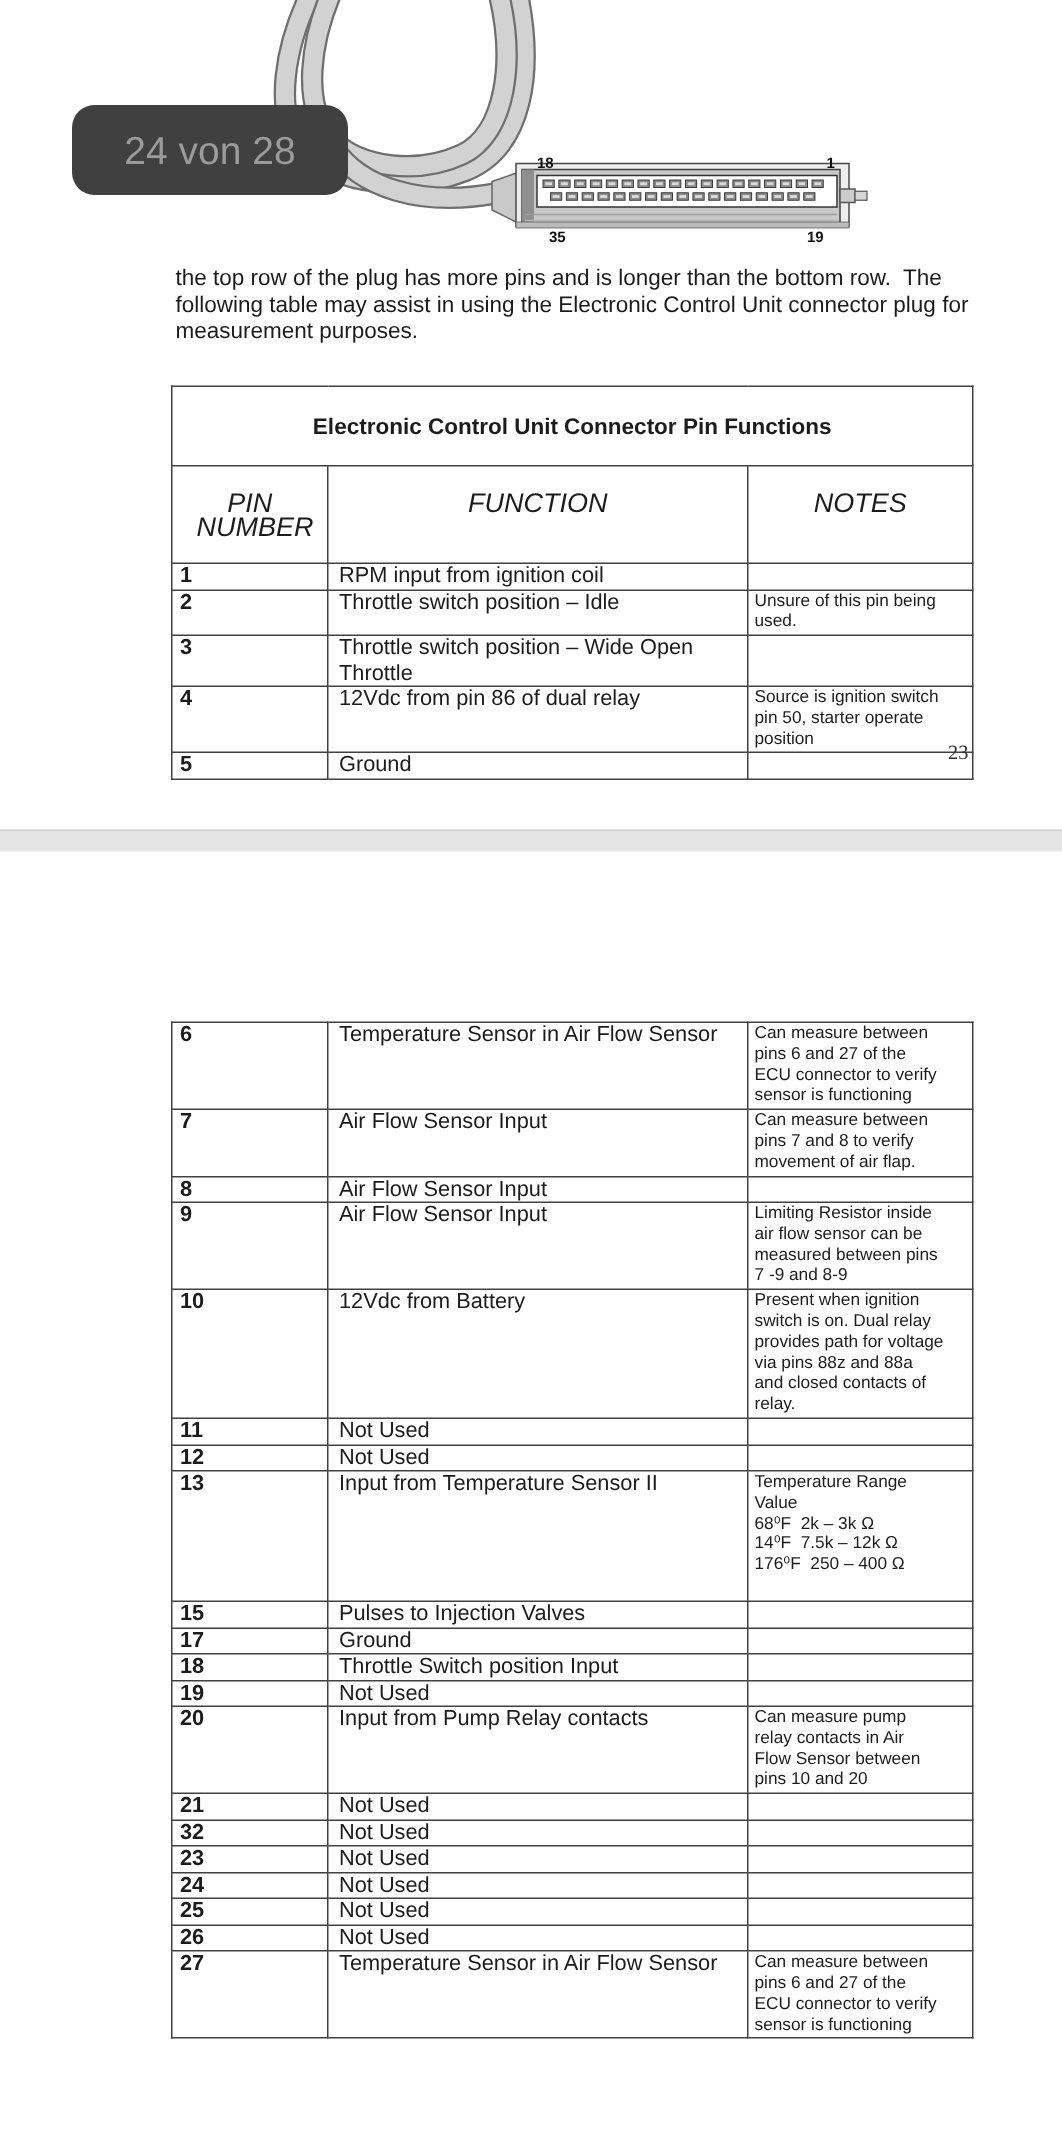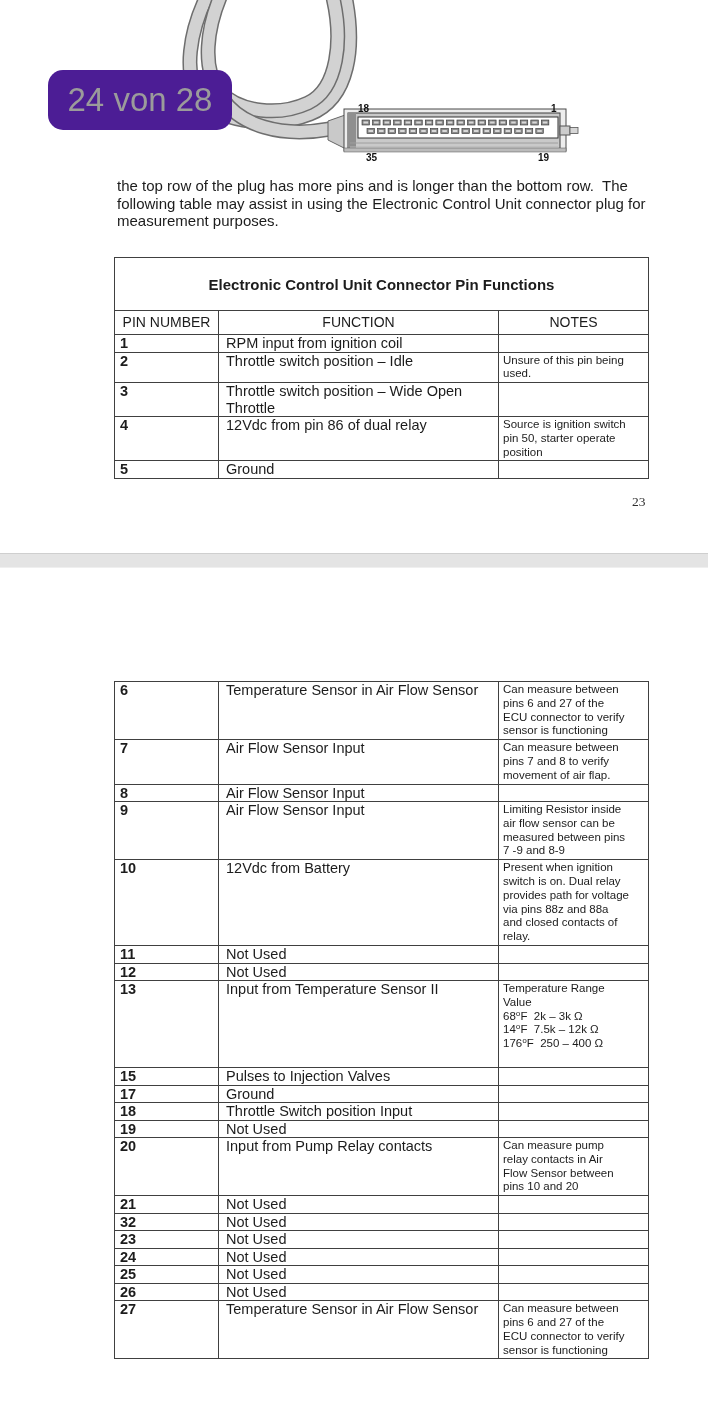--- a/index.html
+++ b/index.html
@@ -4,23 +4,23 @@
 <style>
   html,body{margin:0;padding:0;}
   body{
     width:708px;height:1420px;position:relative;background:#ffffff;
     font-family:"Liberation Sans","DejaVu Sans",sans-serif;color:#1c1c1c;
     overflow:hidden;
   }
   
   .page-badge{
     position:absolute;left:48px;top:70px;width:184px;height:60px;
-    background:#4c1d95;border-radius:15px;z-index:5;
+    background:#404040;border-radius:15px;z-index:5;
     display:flex;align-items:center;justify-content:center;
-    font-size:33px;color:#9b9b9b;
+    font-size:26px;color:#9b9b9b;
   }
   
   .diagram-svg{position:absolute;left:180px;top:0;z-index:1;}
   
   .body-paragraph{
     position:absolute;left:117px;top:177px;width:540px;
     font-size:15px;line-height:17.5px;white-space:pre-wrap;
   }
   
   table.pin-table{
@@ -30,21 +30,21 @@
   #table1{top:257px;}
   #table2{top:681px;}
   table.pin-table td{
     border:1px solid #404040;vertical-align:top;overflow:hidden;
   }
   .title-cell{
     font-weight:bold;font-size:15px;text-align:center;
     height:50px;vertical-align:middle !important;
   }
   .header-cell{
-    font-size:14px;text-align:center;height:17px;padding:3px;line-height:16px;
+    font-size:18px;text-align:center;height:17px;padding:16px;line-height:16px;font-style:italic;
   }
   .pin-cell{
     font-weight:bold;font-size:14.5px;line-height:16.5px;padding:0 0 0 5px;
   }
   .func-cell{
     font-size:14.5px;line-height:16.5px;padding:0 2px 0 7px;white-space:pre-wrap;
   }
   .notes-cell{
     font-size:11.5px;line-height:13.8px;padding:1px 3px 1px 4px;white-space:pre-wrap;
   }

